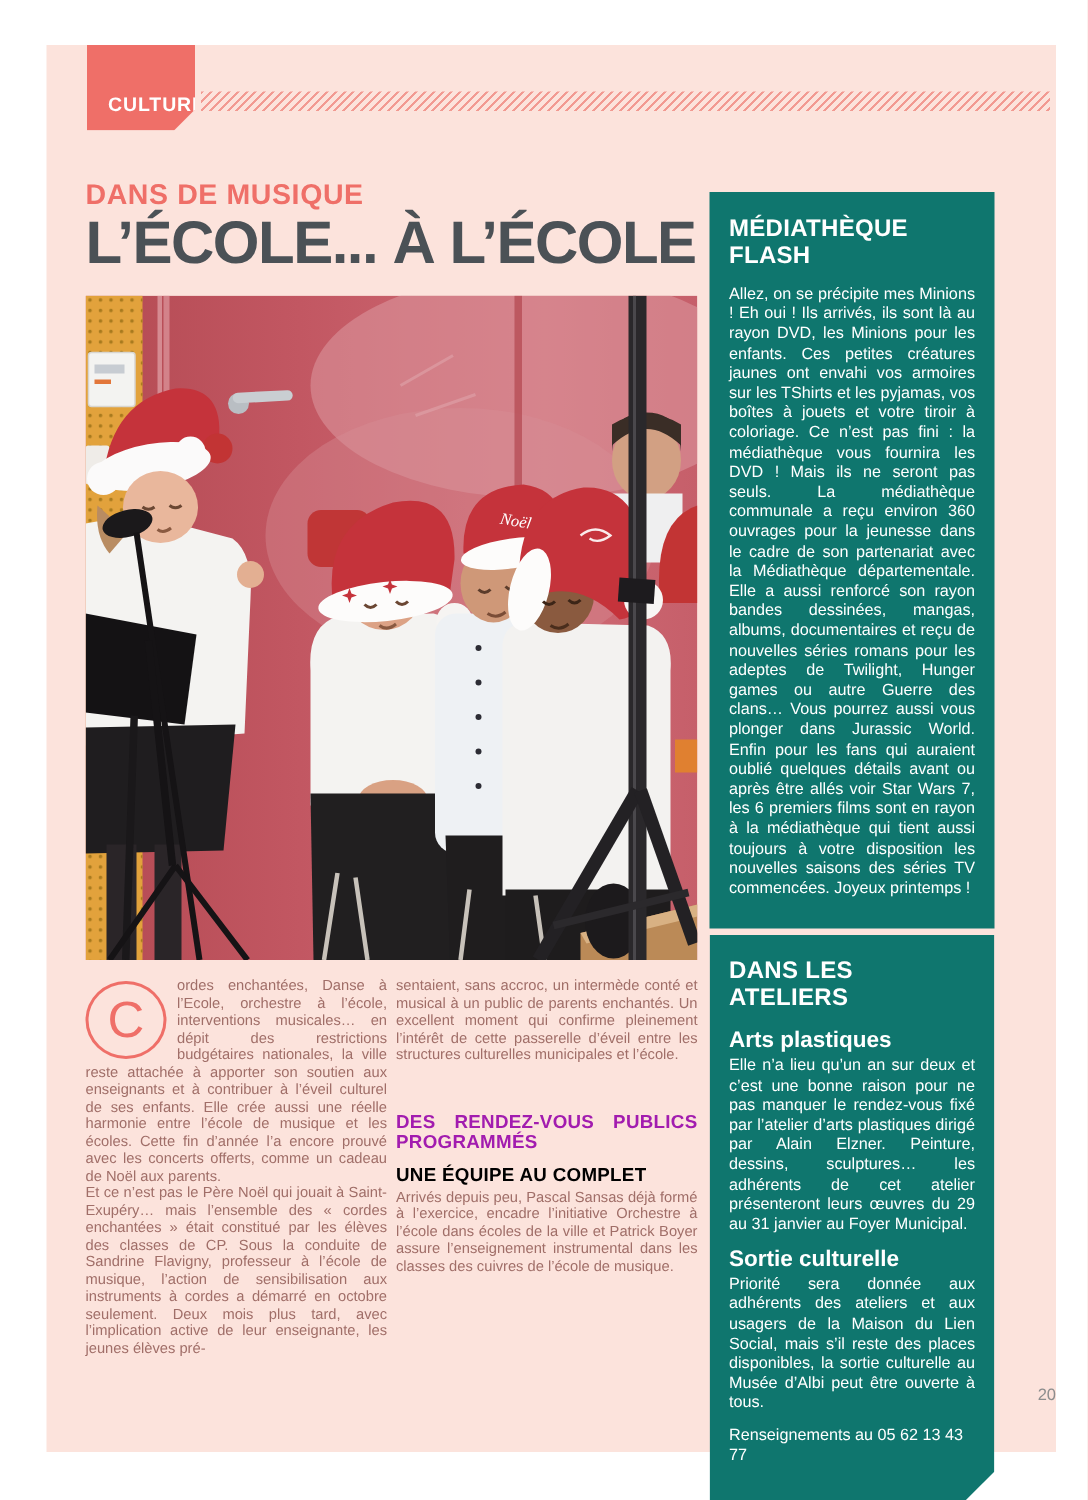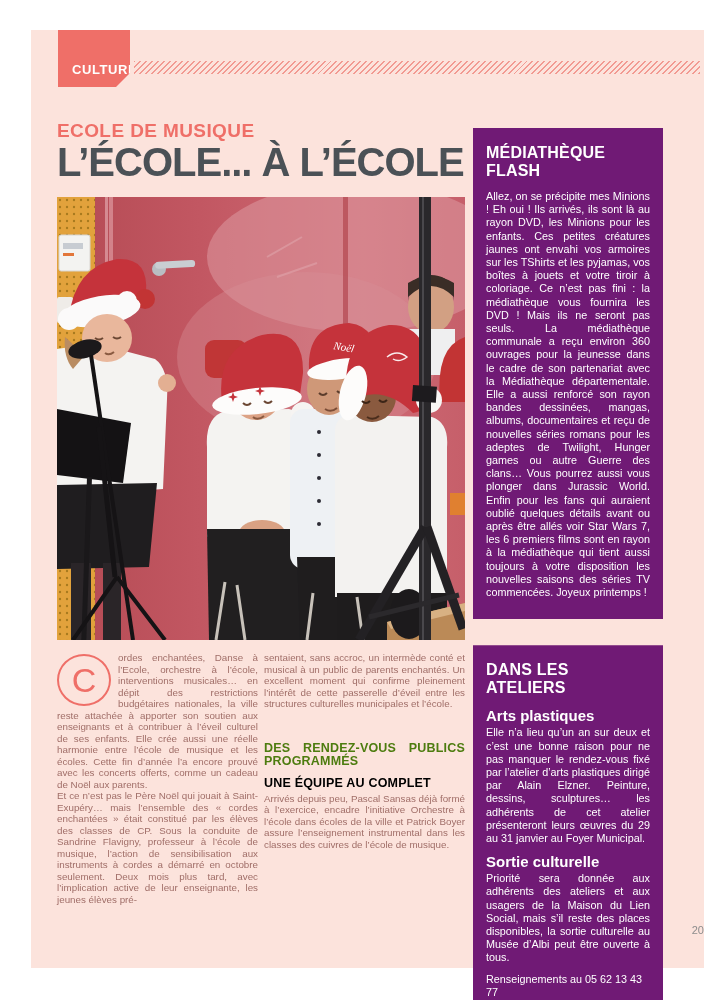--- a/index.html
+++ b/index.html
@@ -49,28 +49,28 @@
   .col { width: 201px; color: #a06e68; font-size: 9.8px; line-height: 11.5px;
          text-align: justify; hyphens: auto; }
   .col p { margin: 0; }
   .dropcap {
     float: left; width: 54px; height: 52px; margin: 2px 7px 3px 0;
     border: 2.5px solid #ef6f68; border-radius: 50%;
     display: flex; align-items: center; justify-content: center;
     color: #ef6f68; font-size: 34px; font-weight: 300; line-height: 1;
   }
   .col h3 { font-size: 12.5px; line-height: 13px; letter-spacing: 0.2px; margin: 9px 0 3px 0; }
-  .col h3.h-coral { color: #4d7c0f; margin-top: 32px; }
+  .col h3.h-coral { color: #a21caf; margin-top: 32px; }
   .col h3.h-dark  { color: #000000; }
   
   .sidebar { position: absolute; left: 442px; top: 98px; width: 190px; }
   .side-box {
-    background: #701a75; color: #fff;
+    background: #0f766e; color: #fff;
     padding: 12px 13px 12px 13px;
-    margin-bottom: 26px;
+    margin-bottom: 4px;
   }
   .side-box.flash { min-height: 442px; }
   .side-box.ateliers {
     clip-path: polygon(0 0, 100% 0, 100% calc(100% - 22px), calc(100% - 22px) 100%, 0 100%);
     padding-bottom: 26px;
   }
   .side-box h2 { font-size: 16px; font-weight: 800; letter-spacing: 0.2px; margin: 4px 0 10px 0; }
   .side-box p  { font-size: 10.8px; line-height: 13.2px; text-align: justify; hyphens: auto; margin: 0 0 8px 0; }
   .side-box h3 { font-size: 15px; font-weight: 800; margin: 6px 0 2px 0; }
   .side-box p.contact { text-align: left; margin-bottom: 0; }
@@ -84,21 +84,21 @@
 <body>
 
 <div class="paper">
 
   <div class="culture-tag">
     <span>CULTURE</span>
   </div>
   <div class="stripes"></div>
 
   <div class="article-head">
-    <div class="eyebrow">ECOLE DE MUSIQUE</div>
+    <div class="eyebrow">DANS DE MUSIQUE</div>
     <h1 class="title"><span class="t-light">L’ÉCOLE... </span><span class="t-bold">À L’ÉCOLE</span></h1>
   </div>
 
   <figure class="photo">
     <svg width="408" height="443" viewBox="0 0 408 443" xmlns="http://www.w3.org/2000/svg">
       <defs>
         <linearGradient id="doorGrad" x1="0" y1="0" x2="1" y2="0">
           <stop offset="0" stop-color="#b44a53"></stop>
           <stop offset="0.35" stop-color="#c25762"></stop>
           <stop offset="0.75" stop-color="#cf6a74"></stop>

